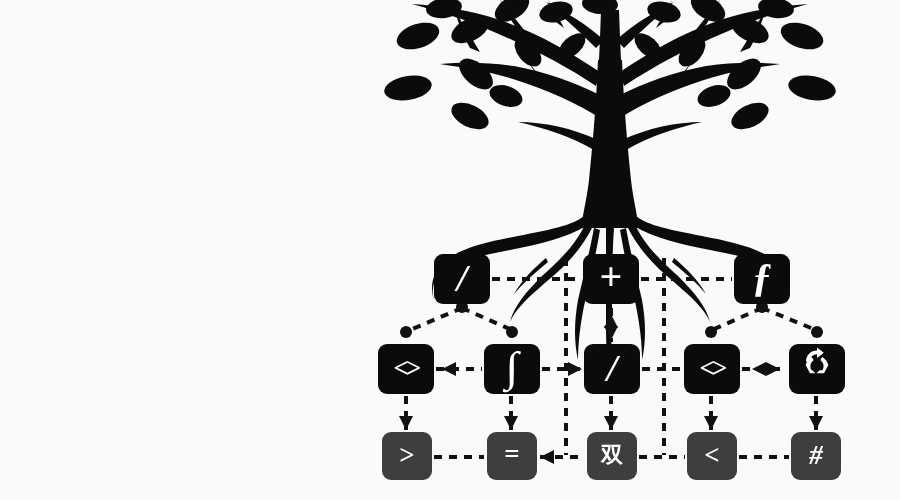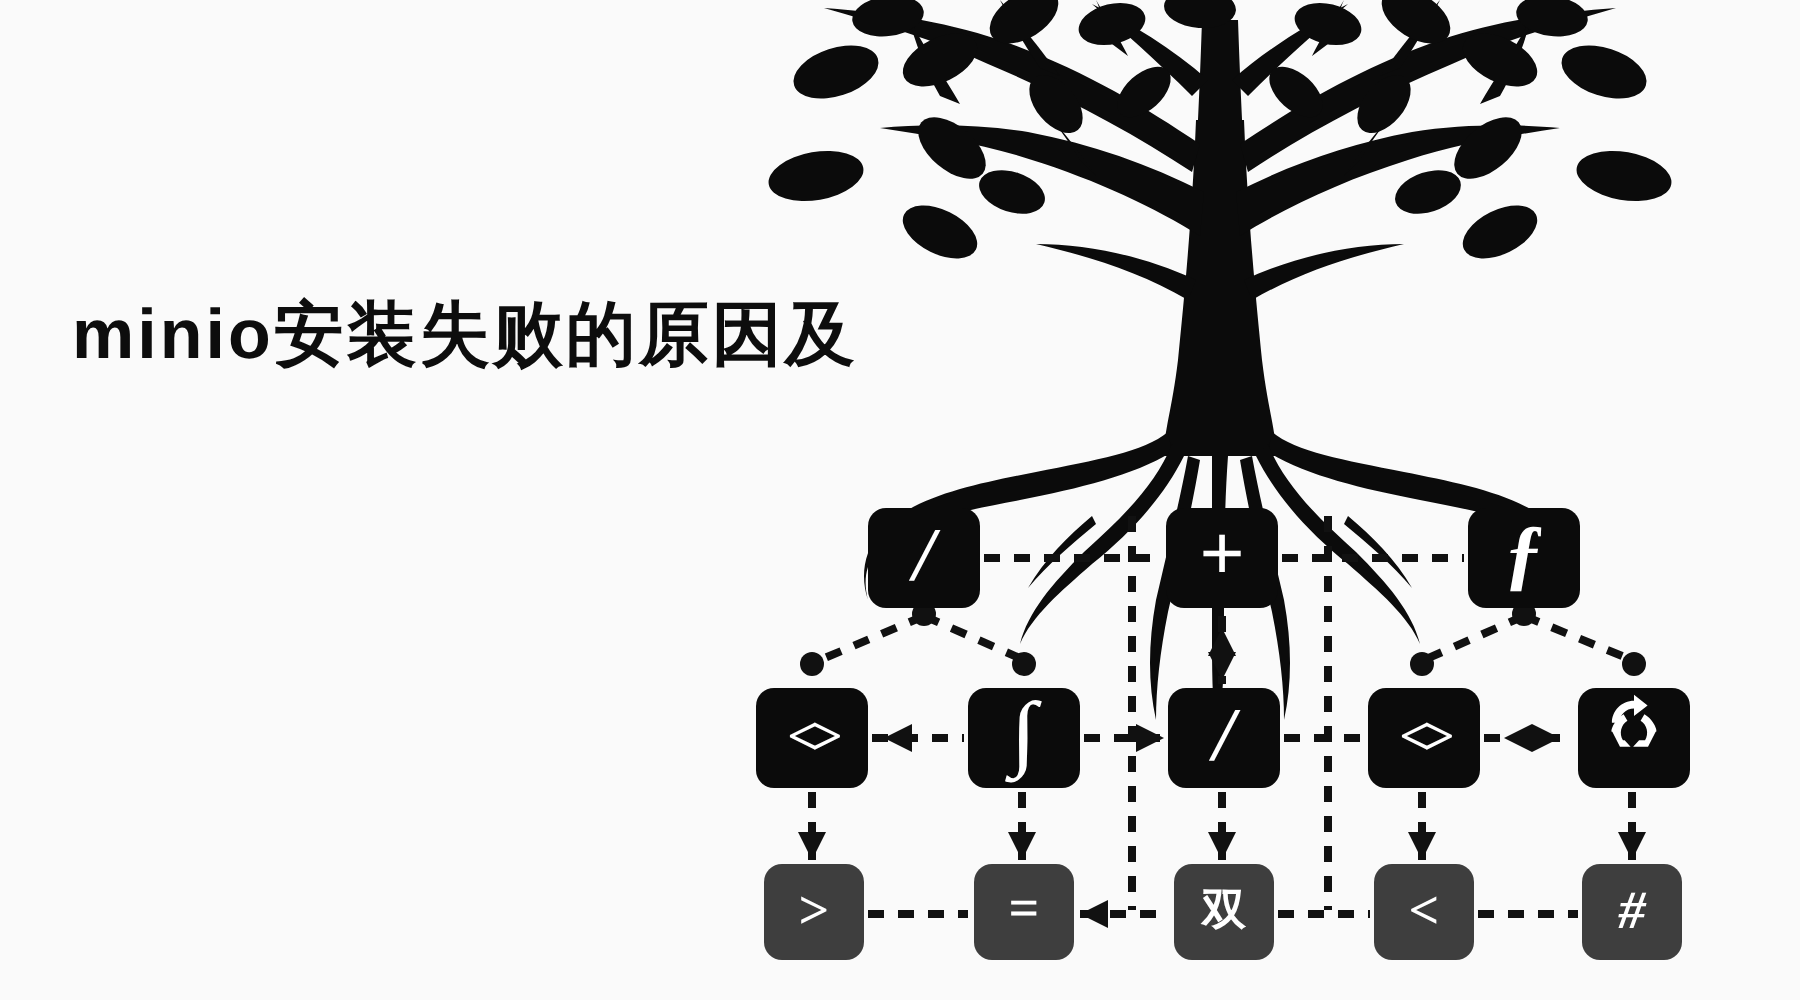--- a/index.html
+++ b/index.html
@@ -228,21 +228,20 @@
       <circle cx="462" cy="307" r="6"></circle>
       <circle cx="406" cy="332" r="6"></circle>
       <circle cx="512" cy="332" r="6"></circle>
       <circle cx="762" cy="307" r="6"></circle>
       <circle cx="711" cy="332" r="6"></circle>
       <circle cx="817" cy="332" r="6"></circle>
     </g>
   </svg>
 
   <div id="title-block">
-    <div class="title-line line1">minio安装失败的原因及</div>
   </div>
 
   <div class="node black" style="left:434px; top:254px; width:56px; height:50px;">
     <span class="glyph glyph-slash">/</span>
   </div>
 
   <div class="node black" style="left:583px; top:254px; width:56px; height:50px;">
     <span class="glyph glyph-plus">+</span>
   </div>
 

